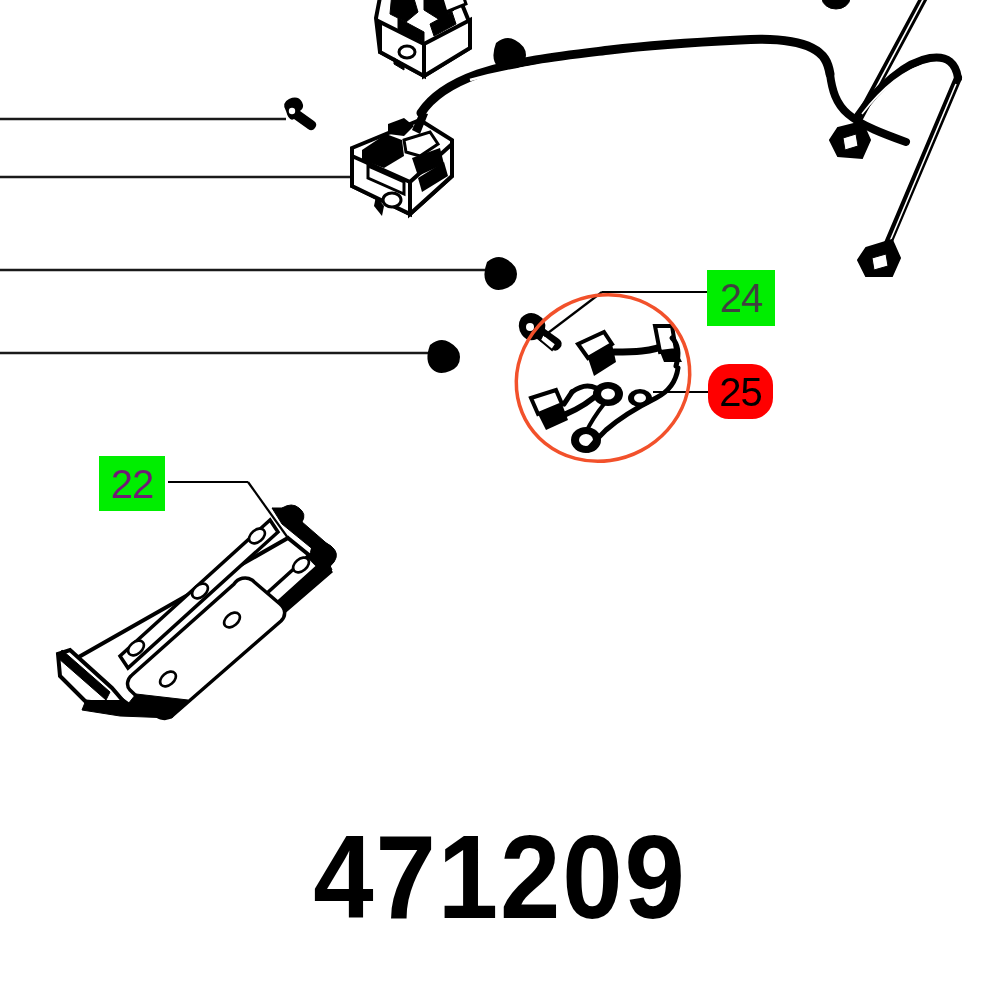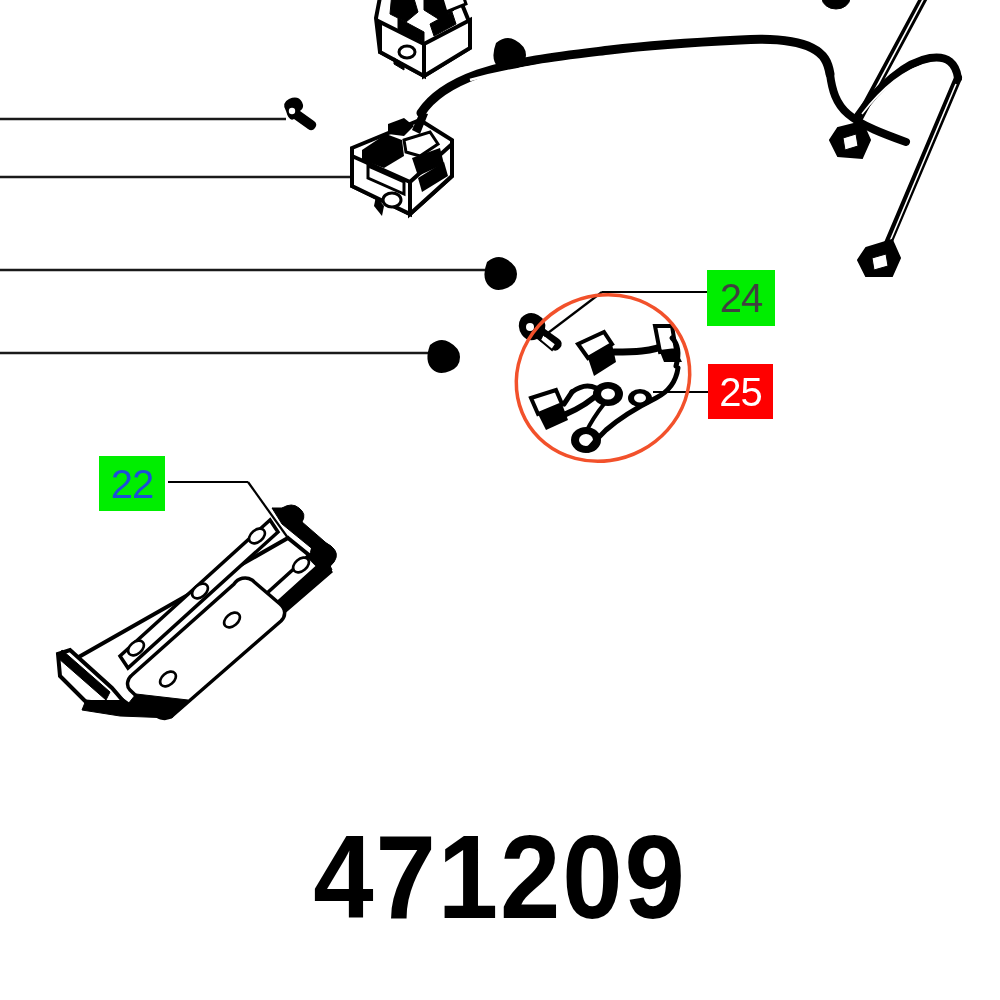--- a/index.html
+++ b/index.html
@@ -247,27 +247,27 @@
         <ellipse cx="136" cy="648" rx="9" ry="6" transform="rotate(-40 136 648)"></ellipse>
         <ellipse cx="168" cy="679" rx="9" ry="6" transform="rotate(-40 168 679)"></ellipse>
       </g>
 
       <path d="M282 508 q10 -6 17 0 q8 6 3 14 q-6 9 -15 4 q-9 -5 -5 -18 z" fill="#000000"></path>
       <path d="M312 546 q11 -7 19 0 q9 7 3 16 q-7 10 -17 4 q-10 -6 -5 -20 z" fill="#000000"></path>
     </g>
 
   </svg>
 
-  <div class="callout" id="callout-22" style="background: rgb(0, 238, 0); color: #1d4ed8; left: 99px; top: 456px; width: 66px; height: 55px;">
+  <div class="callout" id="callout-22" style="background: rgb(0, 238, 0); color: #701a75; left: 99px; top: 456px; width: 66px; height: 55px;">
     <span>22</span>
   </div>
 
   <div class="callout" id="callout-24" style="background: rgb(0, 238, 0); color: #404040; left: 707px; top: 270px; width: 68px; height: 56px;">
     <span>24</span>
   </div>
 
-  <div class="callout" id="callout-25" style="background: rgb(255, 0, 0); color: #ffffff; left: 708px; top: 364px; width: 65px; height: 55px;">
+  <div class="callout" id="callout-25" style="background: rgb(255, 0, 0); color: #000000; left: 708px; top: 364px; width: 65px; height: 55px; border-radius: 21px;">
     <span>25</span>
   </div>
 
   <div id="part-number" style="color: rgb(0, 0, 0);">471209</div>
 
 </div>
 
 </body></html>

